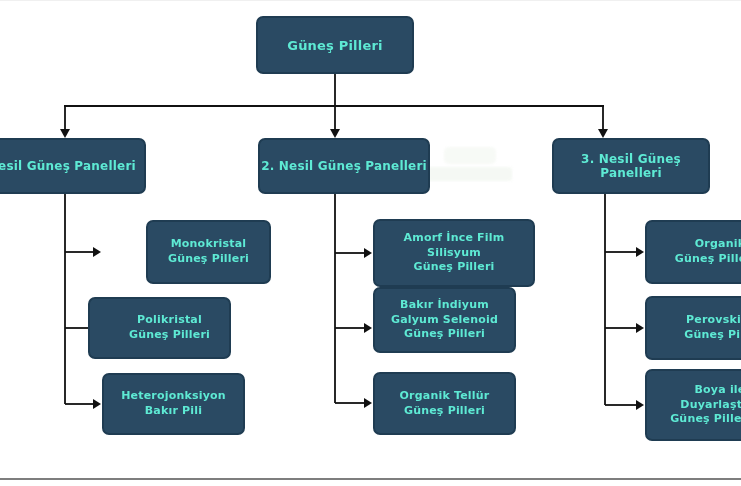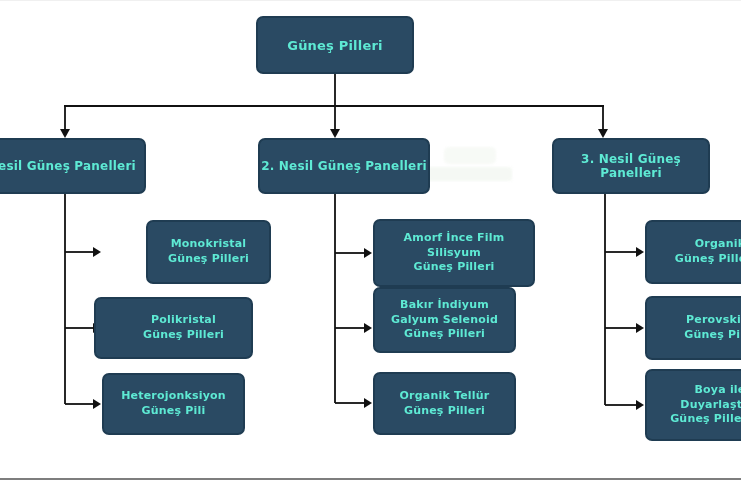--- a/index.html
+++ b/index.html
@@ -100,27 +100,27 @@
     <span>2. Nesil Güneş Panelleri</span>
   </div>
   <div class="node lvl2" style="left:552px;top:137px;width:158px;height:56px;">
     <span>3. Nesil Güneş Panelleri</span>
   </div>
 
   <div class="node lvl3" style="left:102px;top:219px;width:125px;height:64px;margin-left:44px;">
     <span>Monokristal
 Güneş Pilleri</span>
   </div>
-  <div class="node lvl3" style="left:94px;top:296px;width:159px;height:62px;padding-left:20px;">
+  <div class="node lvl3" style="left:88px;top:296px;width:143px;height:62px;padding-left:20px;">
     <span>Polikristal
 Güneş Pilleri</span>
   </div>
   <div class="node lvl3" style="left:102px;top:372px;width:143px;height:62px;">
     <span>Heterojonksiyon
-Güneş Pili</span>
+Bakır Pili</span>
   </div>
 
   <div class="node lvl3" style="left:373px;top:218px;width:162px;height:68px;">
     <span>Amorf İnce Film
 Silisyum
 Güneş Pilleri</span>
   </div>
   <div class="node lvl3" style="left:373px;top:286px;width:143px;height:66px;">
     <span>Bakır İndiyum
 Galyum Selenoid

